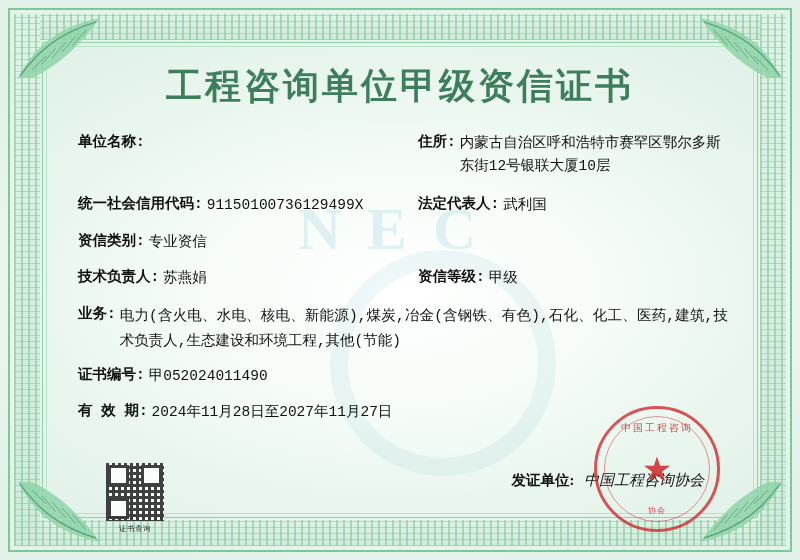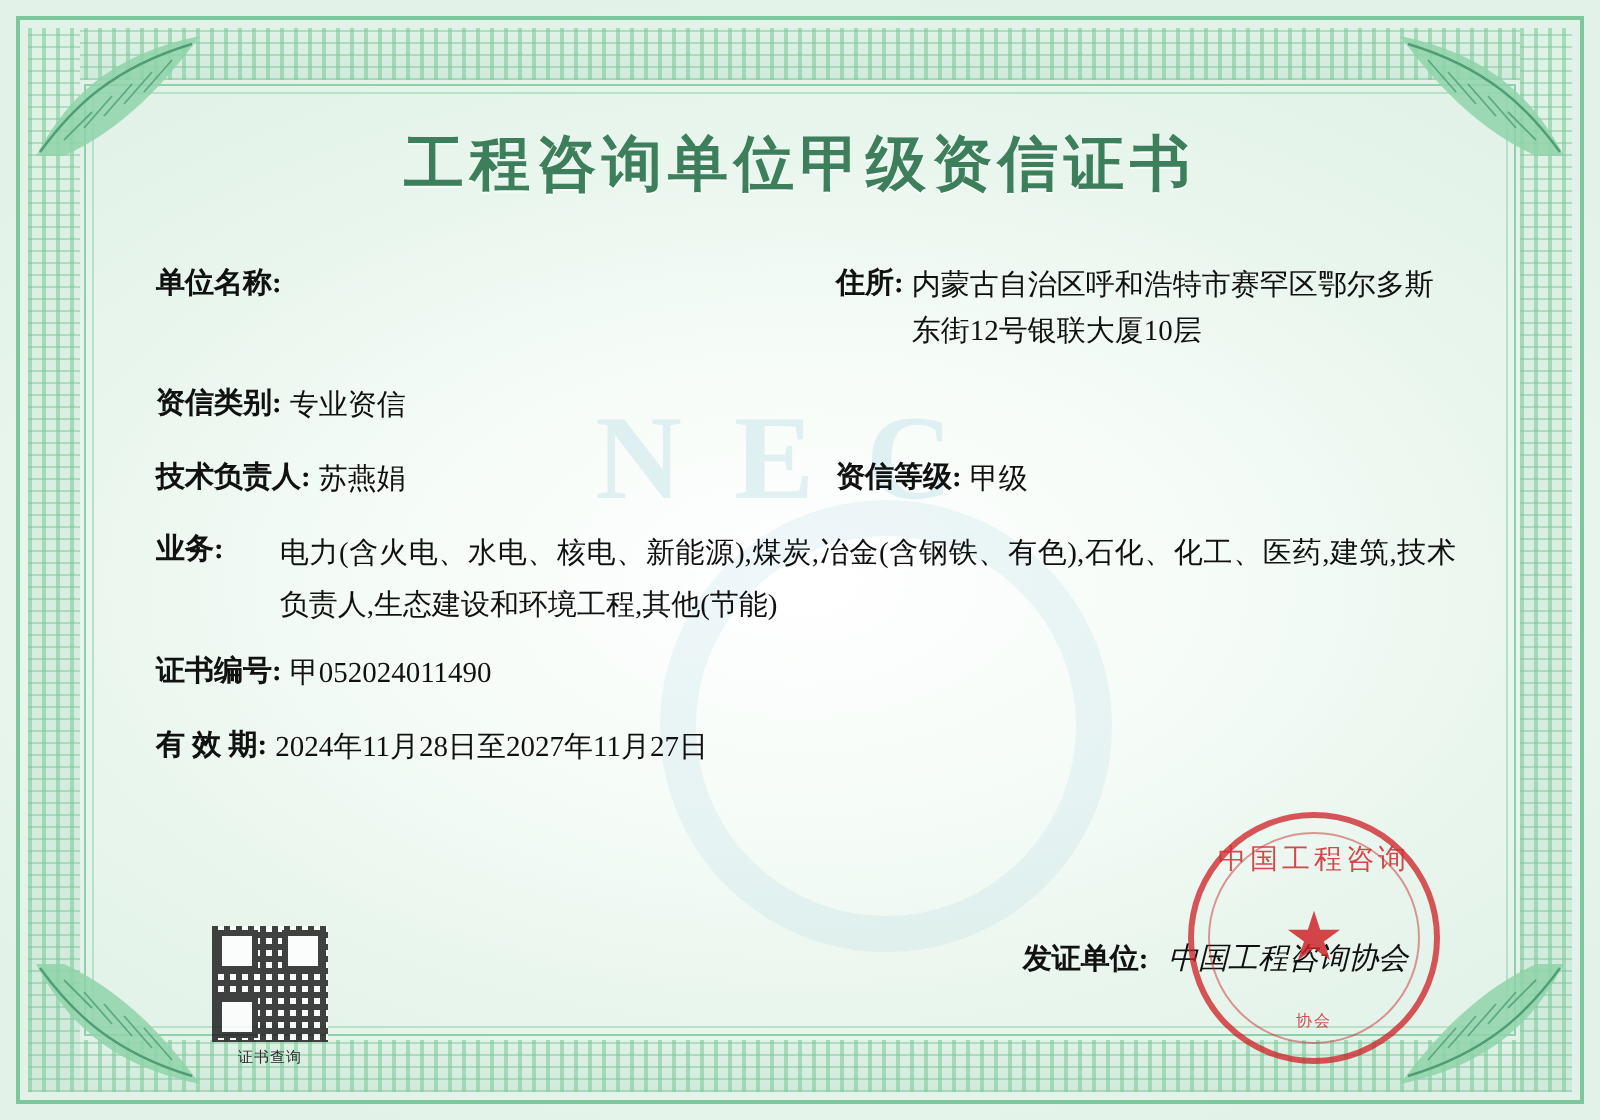--- a/index.html
+++ b/index.html
@@ -93,37 +93,37 @@
     border: 18px solid rgba(120, 190, 215, 0.12);
     pointer-events: none;
   }
 
   
   .title {
     position: absolute;
     left: 0; right: 0;
     top: 62px;
     text-align: center;
-    font-size: 30px;
+    font-size: 36px;
     font-weight: bold;
     letter-spacing: 3px;
     font-family: "Liberation Serif", serif;
     color: #3d7f5a;
     text-shadow: 0 1px 0 rgba(255,255,255,0.7);
   }
 
   
   .fields {
     position: absolute;
     left: 78px;
     top: 132px;
     width: 650px;
     font-size: 14.5px;
     color: #1a1a1a;
-    font-family: Liberation Serif, serif;
+    font-family: Liberation Mono, monospace;
   }
   .row {
     display: flex;
     align-items: flex-start;
     margin-bottom: 9px;
   }
   .col {
     display: flex;
     align-items: flex-start;
   }
@@ -143,21 +143,20 @@
   .label-spaced {
     letter-spacing: 0;
   }
   .multiline { line-height: 1.6; }
 
   .row-business {
     display: flex;
     align-items: flex-start;
     margin-top: 4px;
     margin-bottom: 10px;
-    gap: 24px;
   }
   .row-business .value {
     line-height: 1.75;
     text-align: justify;
   }
 
   
   .issuer {
     position: absolute;
     right: 96px;
@@ -195,21 +194,21 @@
     transform: translate(-50%, -50%);
     color: rgba(206, 32, 38, 0.9);
     font-size: 34px;
     line-height: 1;
   }
   .seal-text-top {
     position: absolute;
     left: 0; right: 0;
     top: 12px;
     text-align: center;
-    font-size: 14px;
+    font-size: 10px;
     color: rgba(206, 32, 38, 0.88);
     letter-spacing: 2px;
     font-family: "Liberation Serif", serif;
   }
   .seal-text-bottom {
     position: absolute;
     left: 0; right: 0;
     bottom: 13px;
     text-align: center;
     font-size: 8px;
@@ -314,20 +313,30 @@
     <div class="row">
       <div class="col col-left">
         <span class="label">单位名称:</span>
       </div>
       <div class="col col-right">
         <span class="label">住所:</span>
         <span class="value multiline">内蒙古自治区呼和浩特市赛罕区鄂尔多斯东街12号银联大厦10层</span>
       </div>
     </div>
 
+    <div class="row" style="margin-top:16px;">
+      <div class="col col-left">
+        <span class="label">统一社会信用代码:</span>
+        <span class="value">91150100736129499X</span>
+      </div>
+      <div class="col col-right">
+        <span class="label">法定代表人:</span>
+        <span class="value">武利国</span>
+      </div>
+    </div>
 
     <div class="row" style="margin-top:14px;">
       <div class="col col-left">
         <span class="label">资信类别:</span>
         <span class="value">专业资信</span>
       </div>
     </div>
 
     <div class="row" style="margin-top:14px;">
       <div class="col col-left">

